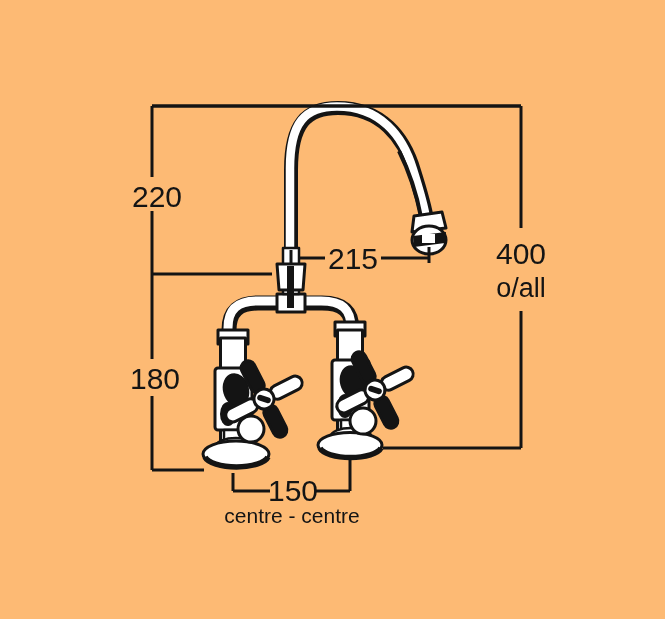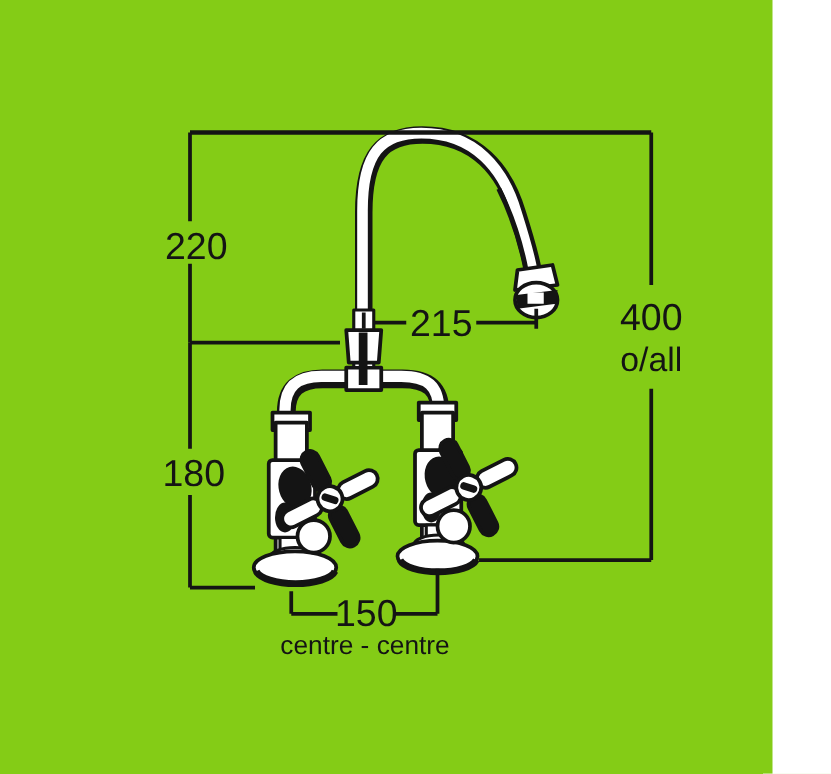--- a/index.html
+++ b/index.html
@@ -1,20 +1,20 @@
 <!DOCTYPE html>
 <html><head>
 <meta charset="utf-8">
 <style>
   html, body { margin: 0; padding: 0; background: #ffffff; }
   #canvas {
     position: relative;
-    width: 618px;
+    width: 665px;
     height: 619px;
-    background: #84cc16;
+    background: #fdba74;
     overflow: hidden;
     font-family: "Liberation Sans", sans-serif;
   }
   svg { display: block; }
   text {
     font-family: "Liberation Sans", sans-serif;
     fill: #141414;
   }
   .dim-num   { font-size: 30px; }
   .dim-num-sm{ font-size: 27px; }

